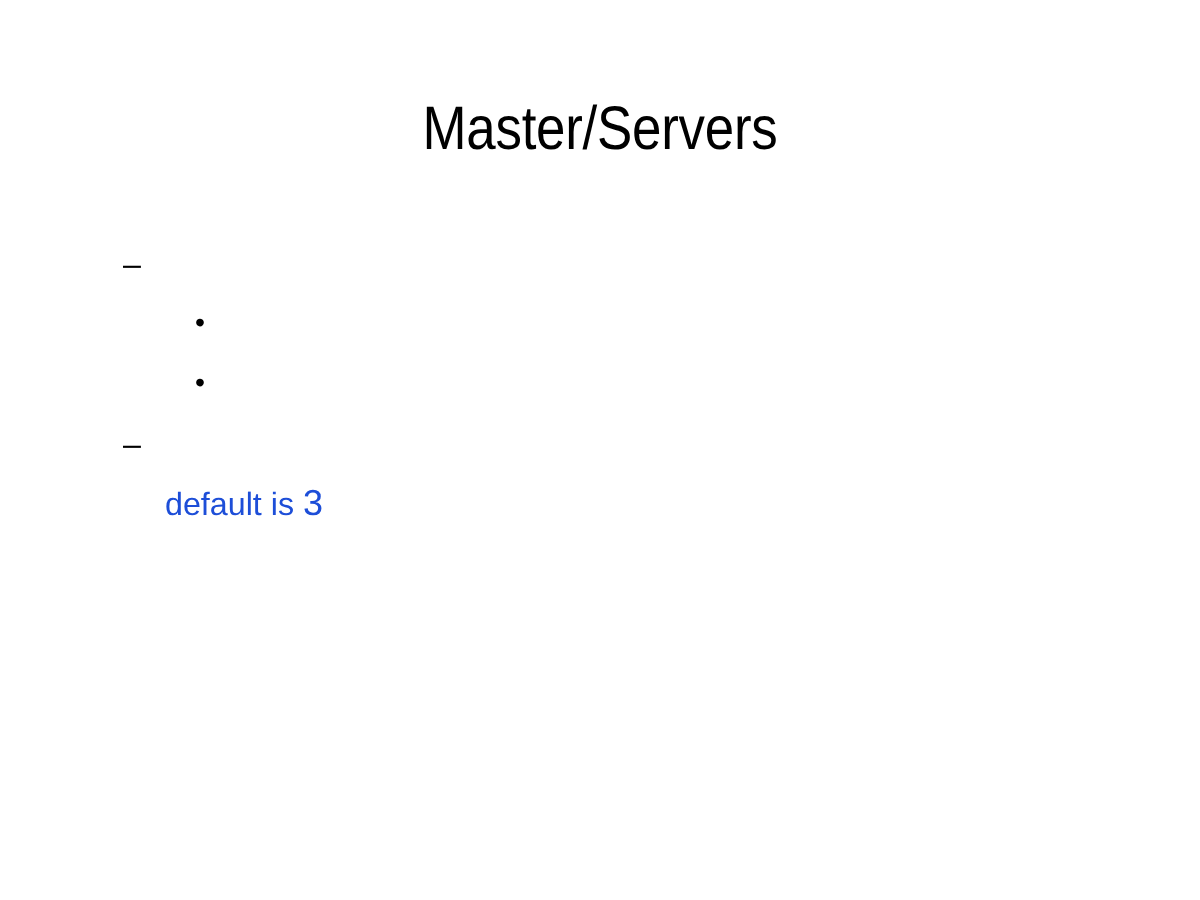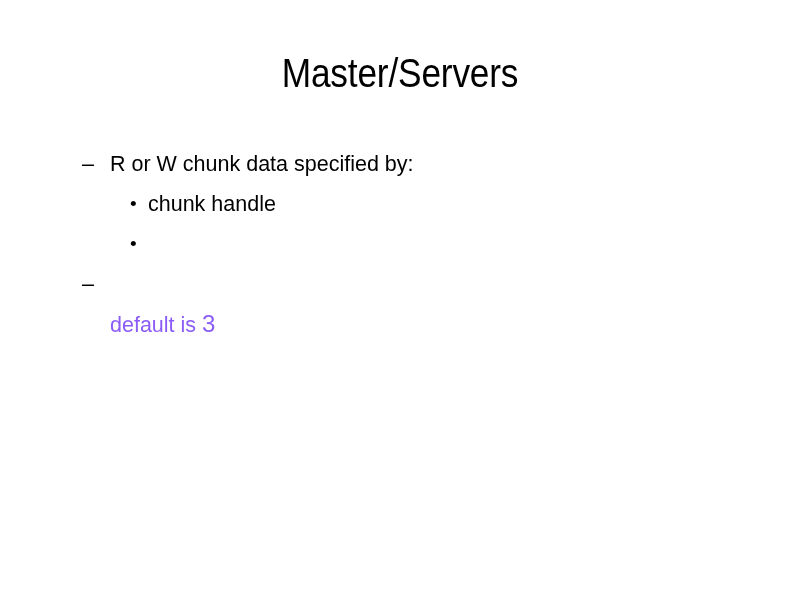--- a/index.html
+++ b/index.html
@@ -15,20 +15,21 @@
     color: #000000;
     -webkit-font-smoothing: antialiased;
   }
 
   .slide {
     position: relative;
     width: 800px;
     height: 460px;
     background: #ffffff;
     box-sizing: border-box;
+    margin-top: 12px;
   }
 
   
   .slide-title {
     position: absolute;
     left: 0;
     top: 48px;
     width: 800px;
     text-align: center;
     font-size: 41px;
@@ -82,44 +83,42 @@
 
   .bullet-text {
     display: block;
   }
 
   
   .continuation {
     font-size: 21.5px;
     line-height: 40px;
     padding-left: 32px;
-    color: #8b5cf6;
+    color: #1d4ed8;
     white-space: nowrap;
   }
   .continuation .emphasis-number {
     font-size: 24px;
   }
 </style>
 </head>
 <body>
 
 <div class="slide">
 
   <div class="slide-title">Master/Servers</div>
 
   <div class="body-block">
 
     <div class="bullet-line level-1">
       <span class="marker">–</span>
-      <span class="bullet-text">R or W chunk data specified by:</span>
     </div>
 
     <div class="bullet-line level-2">
       <span class="marker">•</span>
-      <span class="bullet-text"> chunk handle</span>
     </div>
 
     <div class="bullet-line level-2">
       <span class="marker">•</span>
     </div>
 
     <div class="bullet-line level-1">
       <span class="marker">–</span>
     </div>
 

